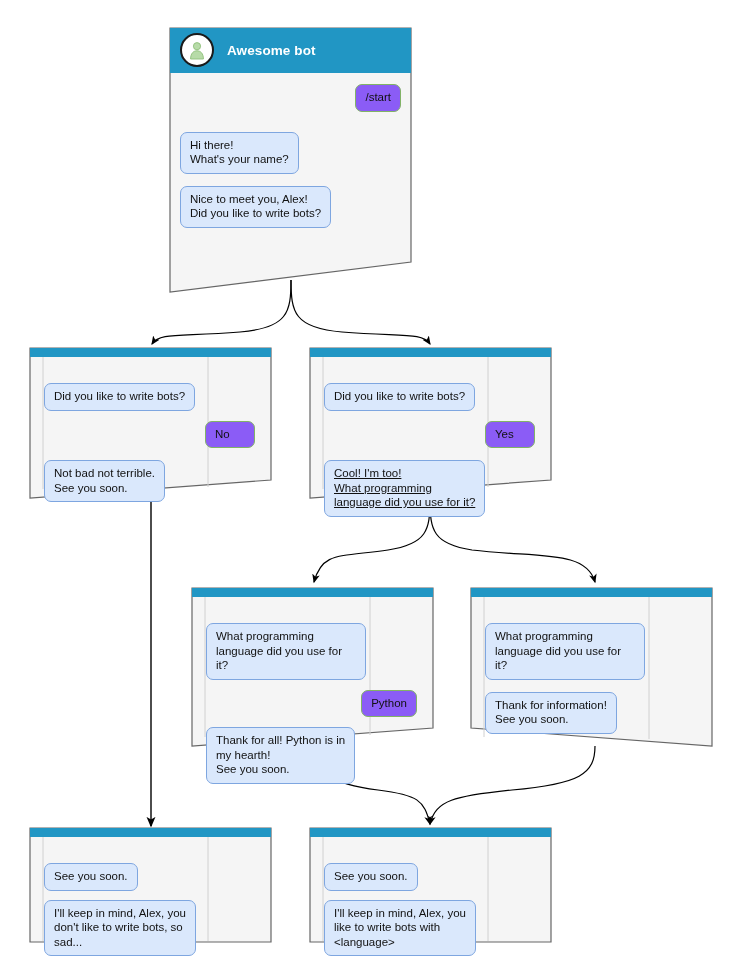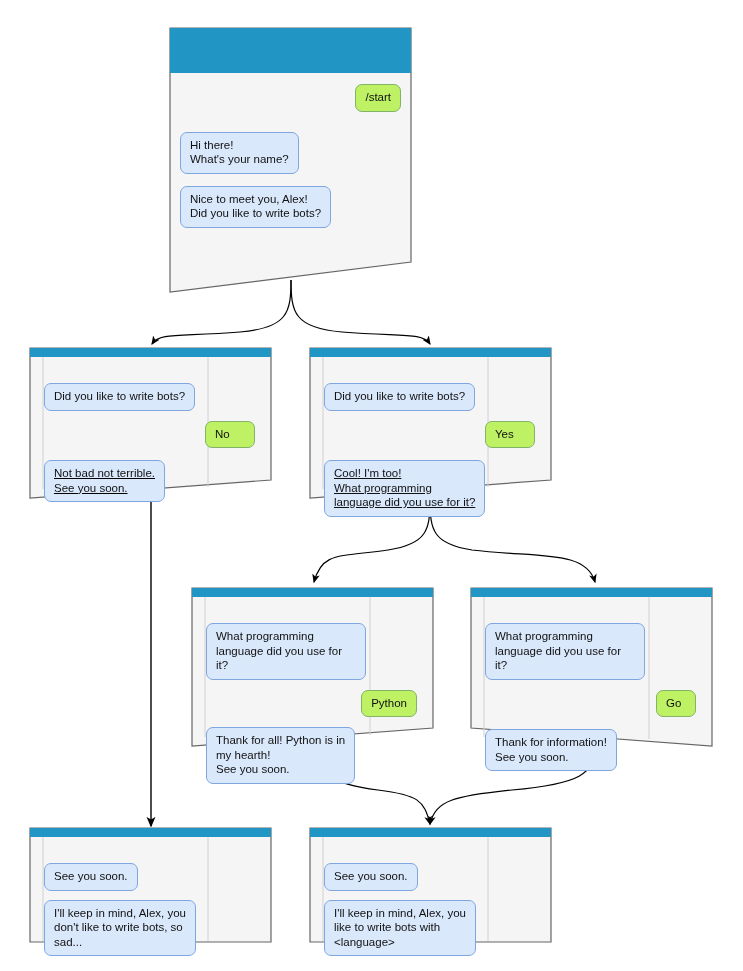--- a/index.html
+++ b/index.html
@@ -88,21 +88,21 @@
     color: #111111;
     box-sizing: border-box;
     white-space: pre-line;
     max-width: 172px;
   }
   .bubble.bot {
     background: #dae8fc;
     border: 1px solid #7ea6e0;
   }
   .bubble.user {
-    background: #bef264;
+    background: #8b5cf6;
     border: 1px solid #82b366;
     text-align: left;
   }
   .bubble.wide { max-width: 190px; }
 </style>
 </head>
 <body>
 
 <div id="canvas">
 
@@ -128,20 +128,29 @@
     <path d="M595,746 C595,774 580,784 512,790 C454,796 436,800 430,824" fill="none" stroke="#000000" stroke-width="1.2" marker-end="url(#arrow)"></path>
   </svg>
 
   <div class="node" style="left:170px; top:28px; width:241px; height:264px;">
     <div class="node-shell">
       <svg viewBox="0 0 241 264" preserveAspectRatio="none">
         <polygon points="0,0 241,0 241,234 0,264" fill="#f5f5f5" stroke="#666666" stroke-width="1.2"></polygon>
         <rect x="0" y="0" width="241" height="45" fill="#2196c4"></rect>
       </svg>
     </div>
+    <div class="titlebar">
+      <div class="avatar">
+        <svg width="20" height="20" viewBox="0 0 20 20">
+          <circle cx="10" cy="6.2" r="3.6" fill="#b7dba8" stroke="#8ec07a" stroke-width="0.9"></circle>
+          <path d="M3.6,19 C3.6,13.4 6.4,10.8 10,10.8 C13.6,10.8 16.4,13.4 16.4,19 Z" fill="#b7dba8" stroke="#8ec07a" stroke-width="0.9"></path>
+        </svg>
+      </div>
+      <span class="bot-title">Awesome bot</span>
+    </div>
     <div class="node-content" style="top:52px; padding-top:4px;">
       <div class="msgrow right">
         <div class="bubble user">/start</div>
       </div>
       <div class="msgrow left">
         <div class="bubble bot">Hi there!
 What's your name?</div>
       </div>
       <div class="msgrow left" style="margin-top:12px;">
         <div class="bubble bot wide">Nice to meet you, Alex!
@@ -159,21 +168,21 @@
         <line x1="178" y1="9" x2="178" y2="139" stroke="#d0d0d0" stroke-width="1"></line>
       </svg>
     </div>
     <div class="node-content" style="top:9px; padding:6px 10px 6px 14px;">
       <div class="msgrow left">
         <div class="bubble bot" style="max-width:160px;">Did you like to write bots?</div>
       </div>
       <div class="msgrow right" style="margin-top:10px; padding-right:6px;">
         <div class="bubble user" style="min-width:50px;">No</div>
       </div>
-      <div class="msgrow left" style="margin-top:12px;text-decoration:underline;">
+      <div class="msgrow left" style="margin-top:12px;">
         <div class="bubble bot">Not bad not terrible.
 See you soon.</div>
       </div>
     </div>
   </div>
 
   <div class="node" style="left:310px; top:348px; width:241px; height:150px;">
     <div class="node-shell">
       <svg viewBox="0 0 241 150" preserveAspectRatio="none">
         <polygon points="0,0 241,0 241,132 0,150" fill="#f5f5f5" stroke="#666666" stroke-width="1.2"></polygon>
@@ -229,23 +238,20 @@
         <rect x="0" y="0" width="241" height="9" fill="#2196c4"></rect>
         <line x1="13" y1="9" x2="13" y2="149" stroke="#d0d0d0" stroke-width="1"></line>
         <line x1="178" y1="9" x2="178" y2="151" stroke="#d0d0d0" stroke-width="1"></line>
       </svg>
     </div>
     <div class="node-content" style="top:9px; padding:6px 10px 6px 14px;">
       <div class="msgrow left">
         <div class="bubble bot" style="max-width:160px;">What programming
 language did you use for it?</div>
       </div>
-      <div class="msgrow right" style="margin-top:10px; padding-right:6px;">
-        <div class="bubble user" style="min-width:40px;">Go</div>
-      </div>
       <div class="msgrow left" style="margin-top:12px;">
         <div class="bubble bot" style="max-width:160px;">Thank for information!
 See you soon.</div>
       </div>
     </div>
   </div>
 
   <div class="node" style="left:30px; top:828px; width:241px; height:114px;">
     <div class="node-shell">
       <svg viewBox="0 0 241 114" preserveAspectRatio="none">

